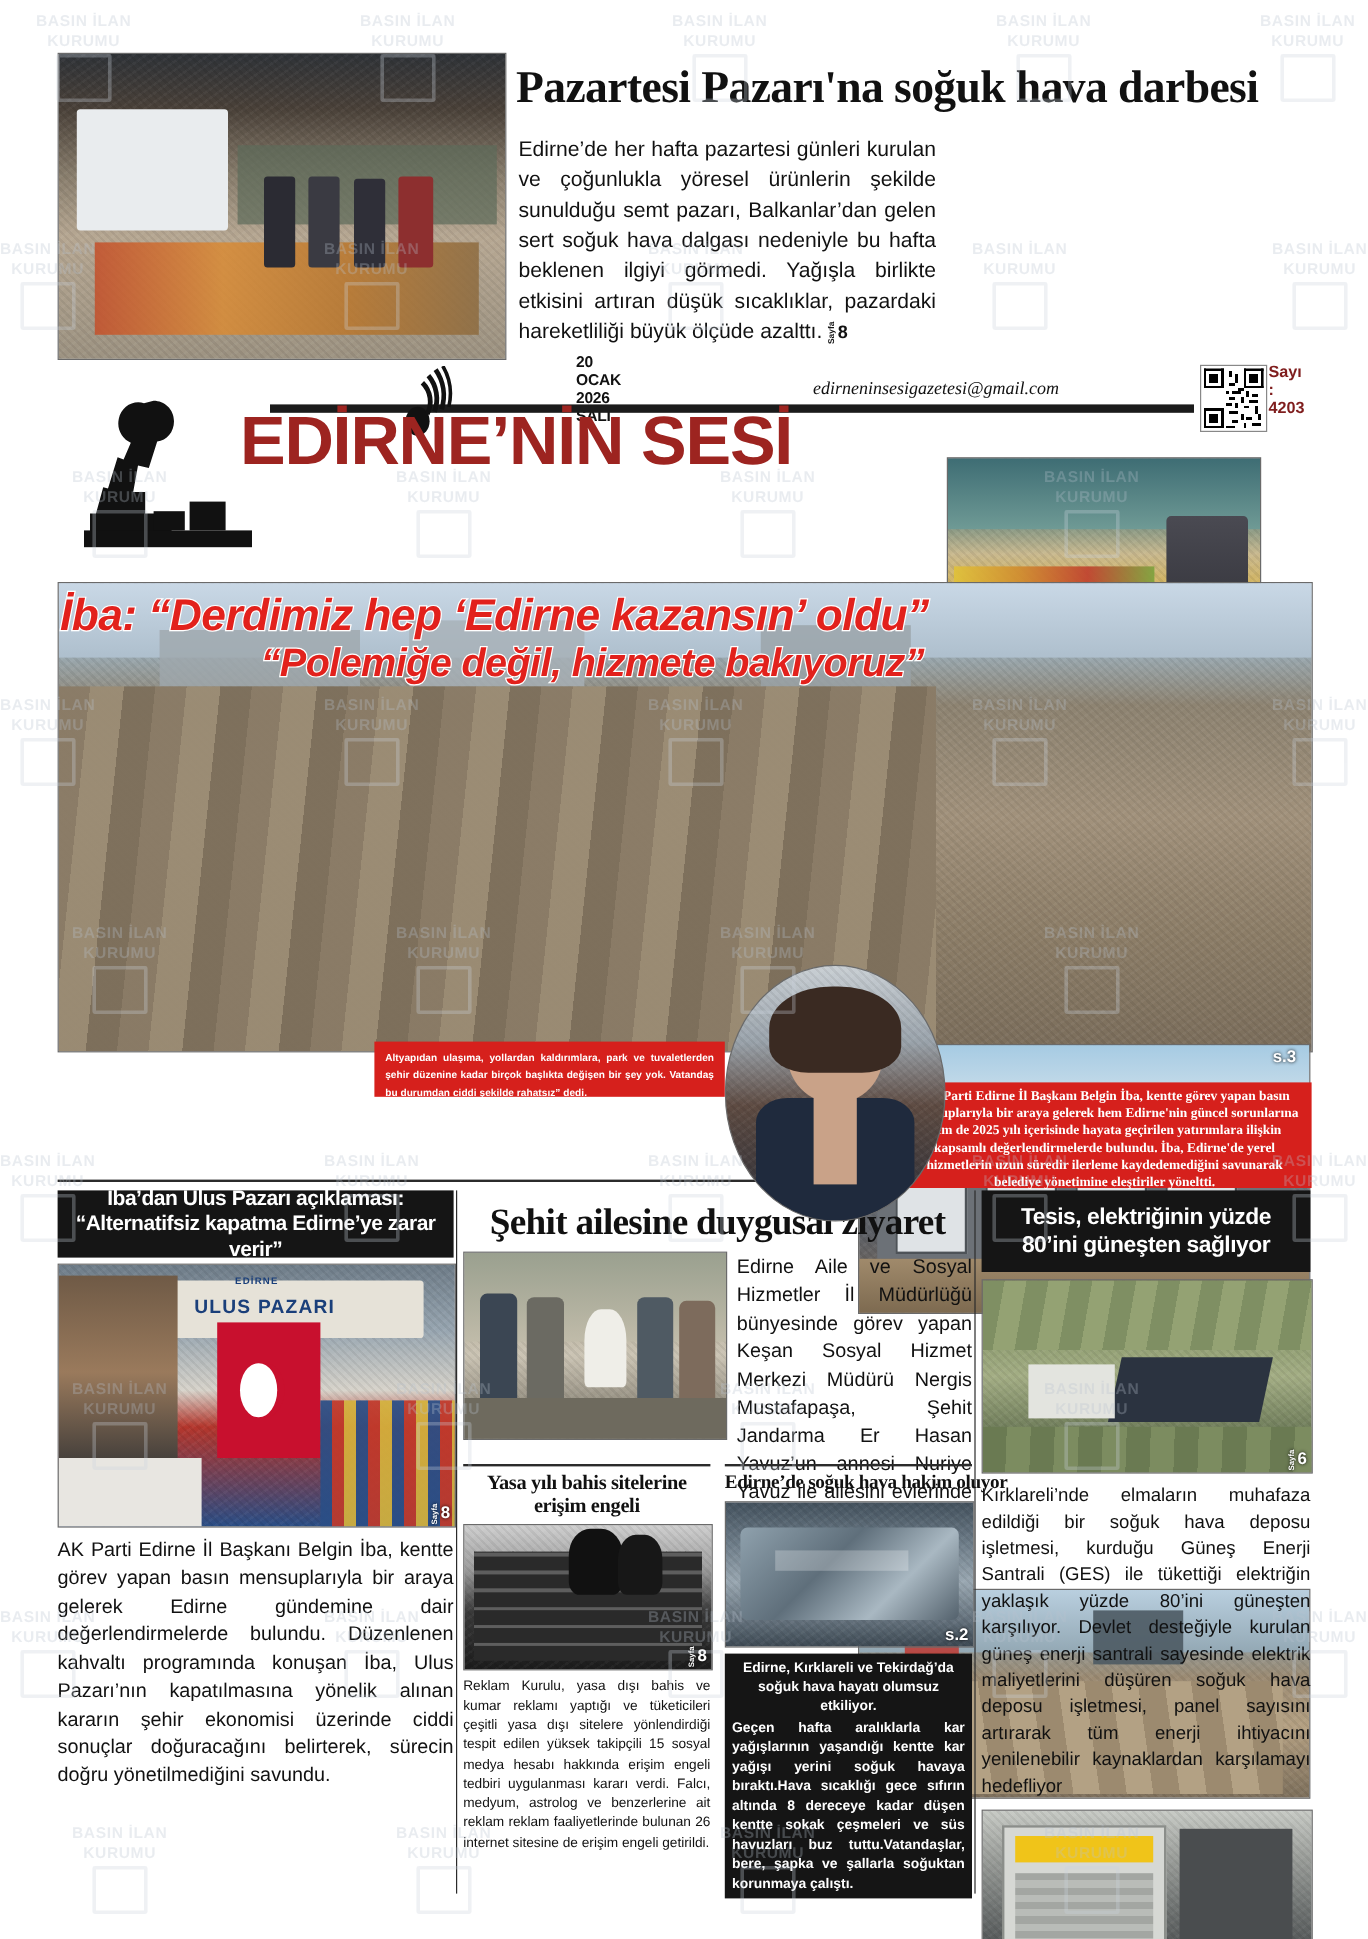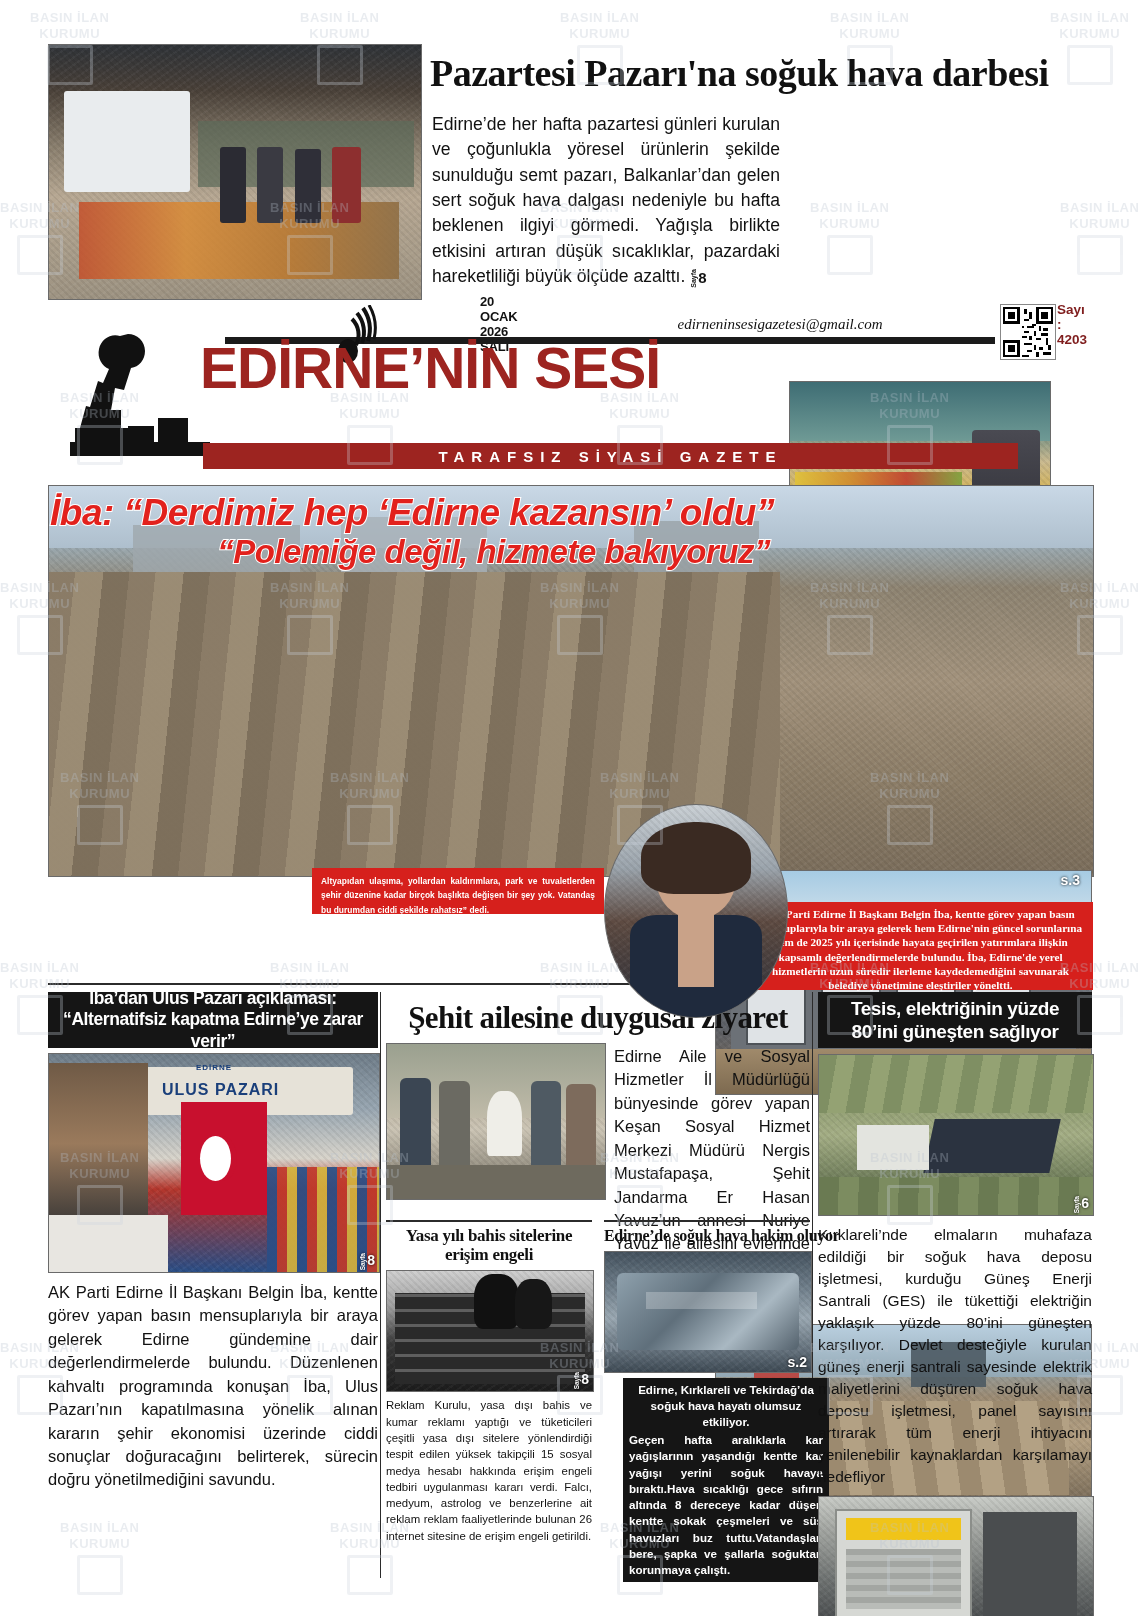--- a/index.html
+++ b/index.html
@@ -185,21 +185,21 @@
     text-align:justify;
   }
   .photo{background:#7d8a93;overflow:hidden;position:relative;border:1px solid #6a6a6a;}
   .minihead{
     font-family:"Liberation Serif",serif;font-weight:bold;
     font-size:17px;color:#111;line-height:1.1;letter-spacing:-.3px;
   }
   .invbox{
     background:#151515;color:#fff;padding:4px 6px;box-sizing:border-box;
     font-family:"Liberation Sans",sans-serif;font-weight:bold;
-    font-size:11.6px;line-height:1.4;text-align:justify;margin-left:19px;
+    font-size:11.6px;line-height:1.4;text-align:justify;
   }
   .pg-badge{
     position:absolute;right:4px;bottom:2px;color:#fff;font-weight:bold;
     font-size:14px;text-shadow:0 0 3px #000;z-index:5;
   }
   .pg-badge .sm{font-size:6.5px;writing-mode:vertical-rl;
     transform:rotate(180deg);display:inline-block;vertical-align:middle;margin-right:1px;}
   
   .ph-market{background:
      linear-gradient(180deg,#2f3338 0%,#4a4139 18%,#8a7f6e 40%,#b7a893 60%,#9d9382 100%);}
@@ -334,21 +334,20 @@
 
     <svg class="logo-figure" viewBox="0 0 150 142">
       <path d="M58 14 c-9 -3 -19 3 -21 13 c-2 9 3 17 10 20 l-6 14 l-5 -2 l-8 26 l-4 -1 l-6 22 l-5 0 l0 22 l68 0 l0 -22 l-22 0 l0 -18 l-10 0 l4 -22 l9 2 l7 -22 c8 -1 14 -8 14 -17 c0 -10 -8 -17 -17 -17 Z" fill="#111"></path>
       <rect x="8" y="120" width="140" height="14" fill="#111"></rect>
       <rect x="96" y="96" width="30" height="24" fill="#111"></rect>
       <rect x="66" y="104" width="26" height="16" fill="#111"></rect>
     </svg>
 
     <div class="mast-title">EDİRNE’NİN SESİ</div>
 
-    <div class="mast-sub">TARAFSIZ SİYASİ GAZETE</div>
   </div>
 
   <div class="lead">
 
     <div class="lead-photo photo ph-road">
       <div class="grain"></div>
       <div style="position:absolute;left:0;top:0;width:100%;height:16%;background:linear-gradient(180deg,#c9d8e6,#aebfcd);"></div>
       <div style="position:absolute;left:8%;top:10%;width:16%;height:12%;background:#9fa7ad;opacity:.8;"></div>
       <div style="position:absolute;left:28%;top:8%;width:14%;height:14%;background:#a8b0b6;opacity:.8;"></div>
       <div style="position:absolute;left:56%;top:9%;width:12%;height:13%;background:#9aa2a8;opacity:.8;"></div>
@@ -480,21 +479,21 @@
           <div class="pg-badge">s.2</div>
         </div>
         <div class="invbox" style="width:206px;margin-top:5px;min-height:136px;">
           <div style="text-align:center;">Edirne, Kırklareli ve Tekirdağ’da soğuk hava hayatı olumsuz etkiliyor.</div>
           <div style="margin-top:2px;">Geçen hafta aralıklarla kar yağışlarının yaşandığı kentte kar yağışı yerini soğuk havaya bıraktı.Hava sıcaklığı gece sıfırın altında 8 dereceye kadar düşen kentte sokak çeşmeleri ve süs havuzları buz tuttu.Vatandaşlar, bere, şapka ve şallarla soğuktan korunmaya çalıştı.</div>
         </div>
       </div>
     </div>
 
     <div class="col-r">
-      <div class="blackbar" style="width:274px;height:56px;display:flex;align-items:center;justify-content:center;font-size:19px;">Tesis, elektriğinin yüzde 80’ini güneşten sağlıyor</div>
+      <div class="blackbar" style="width:274px;height:68px;display:flex;align-items:center;justify-content:center;font-size:19px;">Tesis, elektriğinin yüzde 80’ini güneşten sağlıyor</div>
 
       <div class="photo ph-solar" style="width:274px;height:160px;margin-top:6px;">
         <div class="grain"></div>
         <div style="position:absolute;left:0;top:0;width:100%;height:36%;
                     background:repeating-linear-gradient(100deg,#7f8f63 0 18px,#94a273 18px 36px);"></div>
         <div style="position:absolute;left:40%;top:40%;width:46%;height:34%;background:#2b3340;transform:skewX(-12deg);"></div>
         <div style="position:absolute;left:14%;top:44%;width:26%;height:28%;background:#e3e4df;"></div>
         <div style="position:absolute;left:0;top:76%;width:100%;height:24%;
                     background:repeating-linear-gradient(92deg,#6a7a52 0 20px,#7c8c60 20px 40px);"></div>
         <div class="pg-badge">

